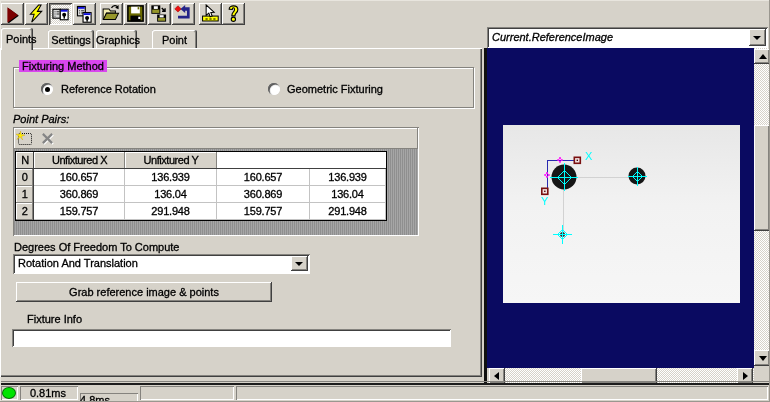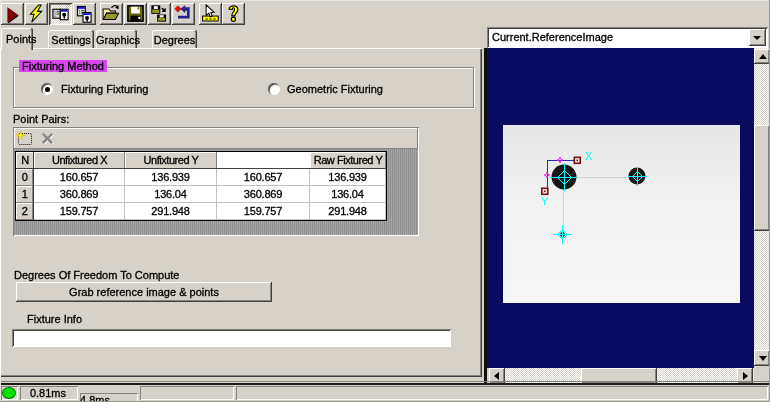--- a/index.html
+++ b/index.html
@@ -106,39 +106,39 @@
       <svg width="19" height="19" viewBox="0 0 17 17">
         <path d="M4.6 4.6 C4.6 0.6 12.4 0.6 12.4 4.9 C12.4 8.2 9.8 7.8 9.8 10.6 L7 10.6 C7 6.8 9.4 7.4 9.4 5 C9.4 2.9 7.5 2.9 7.4 4.9 Z" fill="#ffff00" stroke="#000" stroke-width="1"></path>
         <circle cx="8.4" cy="13.6" r="1.9" fill="#ffff00" stroke="#000" stroke-width="1"></circle>
       </svg>
     </div>
   </div>
 
 <div class="tab" style="left:1px;top:28px;width:32px;height:22px;line-height:22px;background:#d6d2c9;z-index:3;box-shadow:inset -1px 0 0 #404040,inset 1px 1px 0 #ffffff,inset -2px 1px 0 #85837e;text-indent:5px;">Points</div>
 <div class="tab" style="left:48px;width:46px;">Settings</div>
 <div class="tab" style="left:96px;width:41px;">Graphics</div>
-<div class="tab" style="left:152px;width:45px;">Degrees</div>
+<div class="tab" style="left:152px;width:45px;">Point</div>
 
 <div class="ab" style="left:0;top:48px;width:482px;height:329px;background:#d6d2c9;
  box-shadow:inset 1px 1px 0 #ffffff,inset -1px -1px 0 #404040,inset -2px -2px 0 #85837e;z-index:2;">
 
   <div class="ab" style="left:13px;top:19px;width:459px;height:39px;border:1px solid #85837e;
    box-shadow:1px 1px 0 #fff, inset 1px 1px 0 #fff;"></div>
   <div class="ab" style="left:19px;top:12px;background:#d946ef;padding:0 3px;">Fixturing Method</div>
 
   <div class="ab" style="left:41px;top:35px;width:12px;height:12px;border-radius:50%;
    background:#fff;box-shadow:inset 1px 1px 1px #6a6a6a,inset -1px -1px 0 #fff, inset 1.6px 1.6px 1px #404040;"></div>
   <div class="ab" style="left:44.5px;top:38.5px;width:5px;height:5px;border-radius:50%;background:#000;"></div>
-  <div class="ab" style="left:61px;top:35px;">Fixturing Fixturing</div>
+  <div class="ab" style="left:61px;top:35px;">Reference Rotation</div>
 
   <div class="ab" style="left:268px;top:35px;width:12px;height:12px;border-radius:50%;
    background:#fff;box-shadow:inset 1px 1px 1px #6a6a6a,inset -1px -1px 0 #fff, inset 1.6px 1.6px 1px #404040;"></div>
   <div class="ab" style="left:287px;top:35px;">Geometric Fixturing</div>
 
-  <div class="ab" style="left:13px;top:65px;">Point Pairs:</div>
+  <div class="ab" style="left:13px;top:65px;font-style:italic;">Point Pairs:</div>
 
   <div class="ab sunkenp" style="left:13px;top:79px;width:406px;height:109px;background:#9b9b9b;">
 
     <div class="ab" style="left:1px;top:1px;width:404px;height:21px;background:#d6d2c9;box-shadow:inset -1px -1px 0 #85837e,inset 1px 1px 0 #fff;"></div>
 
     <div class="ab" style="left:5px;top:6px;width:12px;height:10px;border:1.6px dotted #111;border-radius:2px;"></div>
     <svg class="ab" style="left:3px;top:4px;" width="9" height="9" viewBox="0 0 10 10">
         <path d="M5 0 L5.8 4 L10 4.5 L6 6 L7.5 10 L4.6 6.8 L1 9.5 L3.4 5.8 L0 3.5 L4.2 3.6 Z" fill="#ffee00" stroke="#caa000" stroke-width="0.4"></path>
       </svg>
 
@@ -147,50 +147,54 @@
       <path d="M2 2 L12 12 M12 2 L2 12" stroke="#858585" stroke-width="2.4"></path>
     </svg>
 
     <div class="ab" style="left:1px;top:22px;width:404px;height:86px;
       background:repeating-linear-gradient(90deg,#8f8f8f 0 1px,#a6a6a6 1px 2px);"></div>
 
     <div class="ab" style="left:2px;top:24px;width:370px;height:68px;border:1px solid #000;background:#fff;" id="grid">
         <div class="hcell" style="left:0px;top:0;width:18px;height:17px;">N</div>
         <div class="hcell" style="left:109px;top:0;width:92px;height:17px;">Unfixtured Y</div>
         <div class="hcell" style="left:18px;top:0;width:91px;height:17px;">Unfixtured X</div>
-        <div class="hcell" style="left:294px;top:0;width:76px;height:17px;">Raw Fixtured Y</div>
         <div class="hcell" style="left:0;top:17px;width:17px;height:17px;">0</div>
         <div class="cell" style="left:18px;top:17px;width:90px;height:16px;">160.657</div>
         <div class="cell" style="left:109px;top:17px;width:91px;height:16px;">136.939</div>
         <div class="cell" style="left:201px;top:17px;width:92px;height:16px;">160.657</div>
         <div class="cell" style="left:294px;top:17px;width:75px;height:16px;">136.939</div>
         <div class="hcell" style="left:0;top:34px;width:17px;height:17px;">1</div>
         <div class="cell" style="left:18px;top:34px;width:90px;height:16px;">360.869</div>
         <div class="cell" style="left:109px;top:34px;width:91px;height:16px;">136.04</div>
         <div class="cell" style="left:201px;top:34px;width:92px;height:16px;">360.869</div>
         <div class="cell" style="left:294px;top:34px;width:75px;height:16px;">136.04</div>
         <div class="hcell" style="left:0;top:51px;width:17px;height:17px;">2</div>
         <div class="cell" style="left:18px;top:51px;width:90px;height:16px;">159.757</div>
         <div class="cell" style="left:109px;top:51px;width:91px;height:16px;">291.948</div>
         <div class="cell" style="left:201px;top:51px;width:92px;height:16px;">159.757</div>
         <div class="cell" style="left:294px;top:51px;width:75px;height:16px;">291.948</div>
         <div style="position:absolute;left:0;top:16px;width:370px;height:1px;background:#404040;"></div>
         <div style="position:absolute;left:17px;top:0;width:1px;height:68px;background:#404040;"></div>
       </div>
   </div>
 
-  <div class="ab" style="left:14px;top:193px;margin-top:28px;">Degrees Of Freedom To Compute</div>
+  <div class="ab" style="left:14px;top:193px;">Degrees Of Freedom To Compute</div>
+  <div class="ab sunkenw" style="left:13px;top:206px;width:297px;height:20px;">
+    <div class="ab" style="left:5px;top:3px;">Rotation And Translation</div>
+    <div class="ab raised" style="right:2px;top:2px;width:17px;height:15px;background:#d6d2c9;"></div>
+    <div class="arr" style="right:7px;top:8px;border-left:4px solid transparent;border-right:4px solid transparent;border-top:4px solid #000;"></div>
+  </div>
 
   <div class="ab raised" style="left:16px;top:234px;width:256px;height:20px;text-align:center;line-height:20px;">Grab reference image &amp; points</div>
 
   <div class="ab" style="left:27px;top:265px;">Fixture Info</div>
   <div class="ab sunkenw" style="left:12px;top:281px;width:439px;height:18px;"></div>
 </div>
 
-<div class="ab sunkenw" style="left:487px;top:27px;width:281px;height:21px;">
+<div class="ab sunkenw" style="left:487px;top:27px;width:281px;height:21px;font-style:italic;">
   <div class="ab" style="left:5px;top:4px;">Current.ReferenceImage</div>
   <div class="ab raised" style="right:2px;top:2px;width:17px;height:17px;background:#d6d2c9;"></div>
   <div class="arr" style="right:7px;top:9px;border-left:4px solid transparent;border-right:4px solid transparent;border-top:4px solid #000;"></div>
 </div>
 
 <div class="ab" style="left:484px;top:48px;width:3px;height:336px;background:#101010;"></div>
 <svg class="ab" style="left:487px;top:48px;" width="267" height="320" viewBox="0 0 267 320">
   <rect x="0" y="0" width="267" height="320" fill="#0a0a61"></rect>
 
   <defs>

